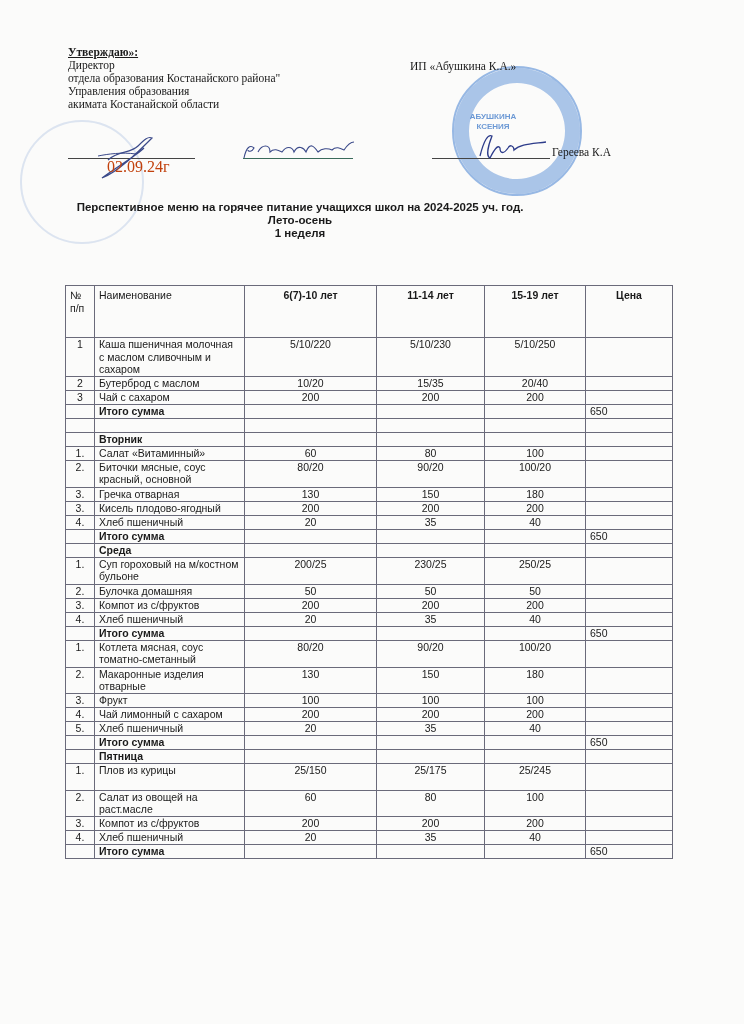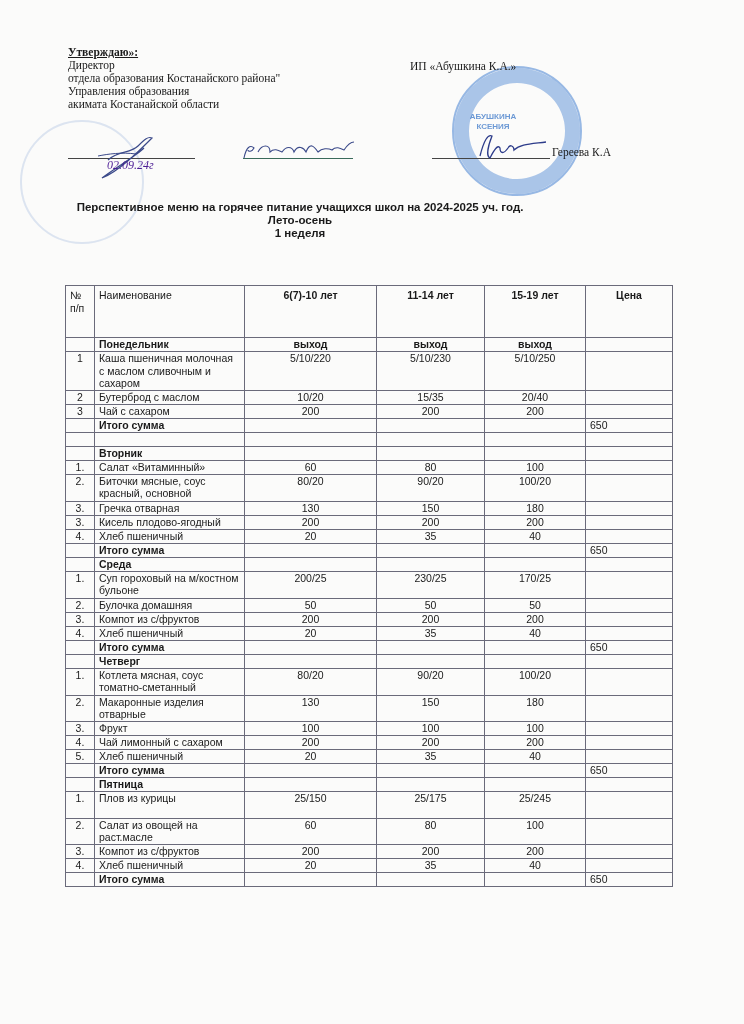--- a/index.html
+++ b/index.html
@@ -73,21 +73,21 @@
   <div>акимата Костанайской области</div>
 </div>
 
 <div class="ip-block">ИП «Абушкина К.А.»</div>
 
 <div class="sign-left-line"></div>
 <svg class="sig" style="left:78px;top:132px" width="110" height="52">
   <path d="M30 28 C40 18, 52 22, 60 14 C66 8, 70 4, 74 6 C60 20, 40 40, 24 46 C40 34, 58 24, 66 16" fill="none" stroke="#3b4a8a" stroke-width="1.2"></path>
   <path d="M20 24 C30 22, 44 20, 58 22" fill="none" stroke="#3b4a8a" stroke-width="1"></path>
 </svg>
-<div class="sig" style="left:107px;top:158px;font-style:italic;color:#4c1d95;font-size:12px">02.09.24г</div>
+<div class="sig" style="left:107px;top:158px;color:#c2410c;font-size:16px">02.09.24г</div>
 
 <div class="sign-mid-line"></div>
 <svg class="sig" style="left:240px;top:138px" width="120" height="26">
   <path d="M4 20 C6 10, 10 6, 14 10 C12 14, 8 14, 8 12 M18 14 C22 6, 30 6, 30 14 C34 10, 38 12, 42 14 C46 8, 52 8, 54 14 C58 6, 64 10, 66 14 C70 4, 74 8, 78 14 C82 10, 88 10, 92 12 C96 8, 100 10, 104 12 C108 6, 112 4, 114 4" fill="none" stroke="#3b4a8a" stroke-width="1.1"></path>
 </svg>
 
 <div class="sign-right-line"></div>
 <svg class="sig" style="left:470px;top:130px" width="80" height="32">
   <path d="M10 26 C14 10, 18 4, 22 6 C18 16, 16 26, 20 28 C24 20, 28 14, 30 18 C30 24, 34 24, 38 18 C40 14, 44 16, 44 20 C50 14, 60 14, 76 12" fill="none" stroke="#2d3c8a" stroke-width="1.3"></path>
 </svg>
@@ -110,28 +110,20 @@
     </colgroup>
   <tbody id="menu-body">
     <tr class="head">
       <td>№ п/п</td>
       <td>Наименование</td>
       <td class="val b">6(7)-10 лет</td>
       <td class="val b">11-14 лет</td>
       <td class="val b">15-19 лет</td>
       <td class="val b">Цена</td>
     </tr>
-  <tr class="r1 after-head">
-        <td></td>
-        <td class="b">Понедельник</td>
-        <td class="val b">выход</td>
-        <td class="val b">выход</td>
-        <td class="val b">выход</td>
-        <td></td>
-      </tr>
       <tr class="r2">
         <td class="num">1</td>
         <td>Каша пшеничная молочная с маслом сливочным и сахаром</td>
         <td class="val">5/10/220</td>
         <td class="val">5/10/230</td>
         <td class="val">5/10/250</td>
         <td class="price"></td>
       </tr>
       <tr class="r1">
         <td class="num">2</td>
@@ -227,21 +219,21 @@
         <td class="val b"></td>
         <td class="val b"></td>
         <td class="val b"></td>
         <td></td>
       </tr>
       <tr class="r2">
         <td class="num">1.</td>
         <td>Суп гороховый на м/костном бульоне</td>
         <td class="val">200/25</td>
         <td class="val">230/25</td>
-        <td class="val">170/25</td>
+        <td class="val">250/25</td>
         <td class="price"></td>
       </tr>
       <tr class="r1">
         <td class="num">2.</td>
         <td>Булочка домашняя</td>
         <td class="val">50</td>
         <td class="val">50</td>
         <td class="val">50</td>
         <td class="price"></td>
       </tr>
@@ -262,28 +254,20 @@
         <td class="price"></td>
       </tr>
       <tr class="r1">
         <td></td>
         <td class="b">Итого сумма</td>
         <td></td>
         <td></td>
         <td></td>
         <td class="price">650</td>
       </tr>
-      <tr class="r1">
-        <td></td>
-        <td class="b">Четверг</td>
-        <td class="val b"></td>
-        <td class="val b"></td>
-        <td class="val b"></td>
-        <td></td>
-      </tr>
       <tr class="r2">
         <td class="num">1.</td>
         <td>Котлета мясная, соус томатно-сметанный</td>
         <td class="val">80/20</td>
         <td class="val">90/20</td>
         <td class="val">100/20</td>
         <td class="price"></td>
       </tr>
       <tr class="r1">
         <td class="num">2.</td>

